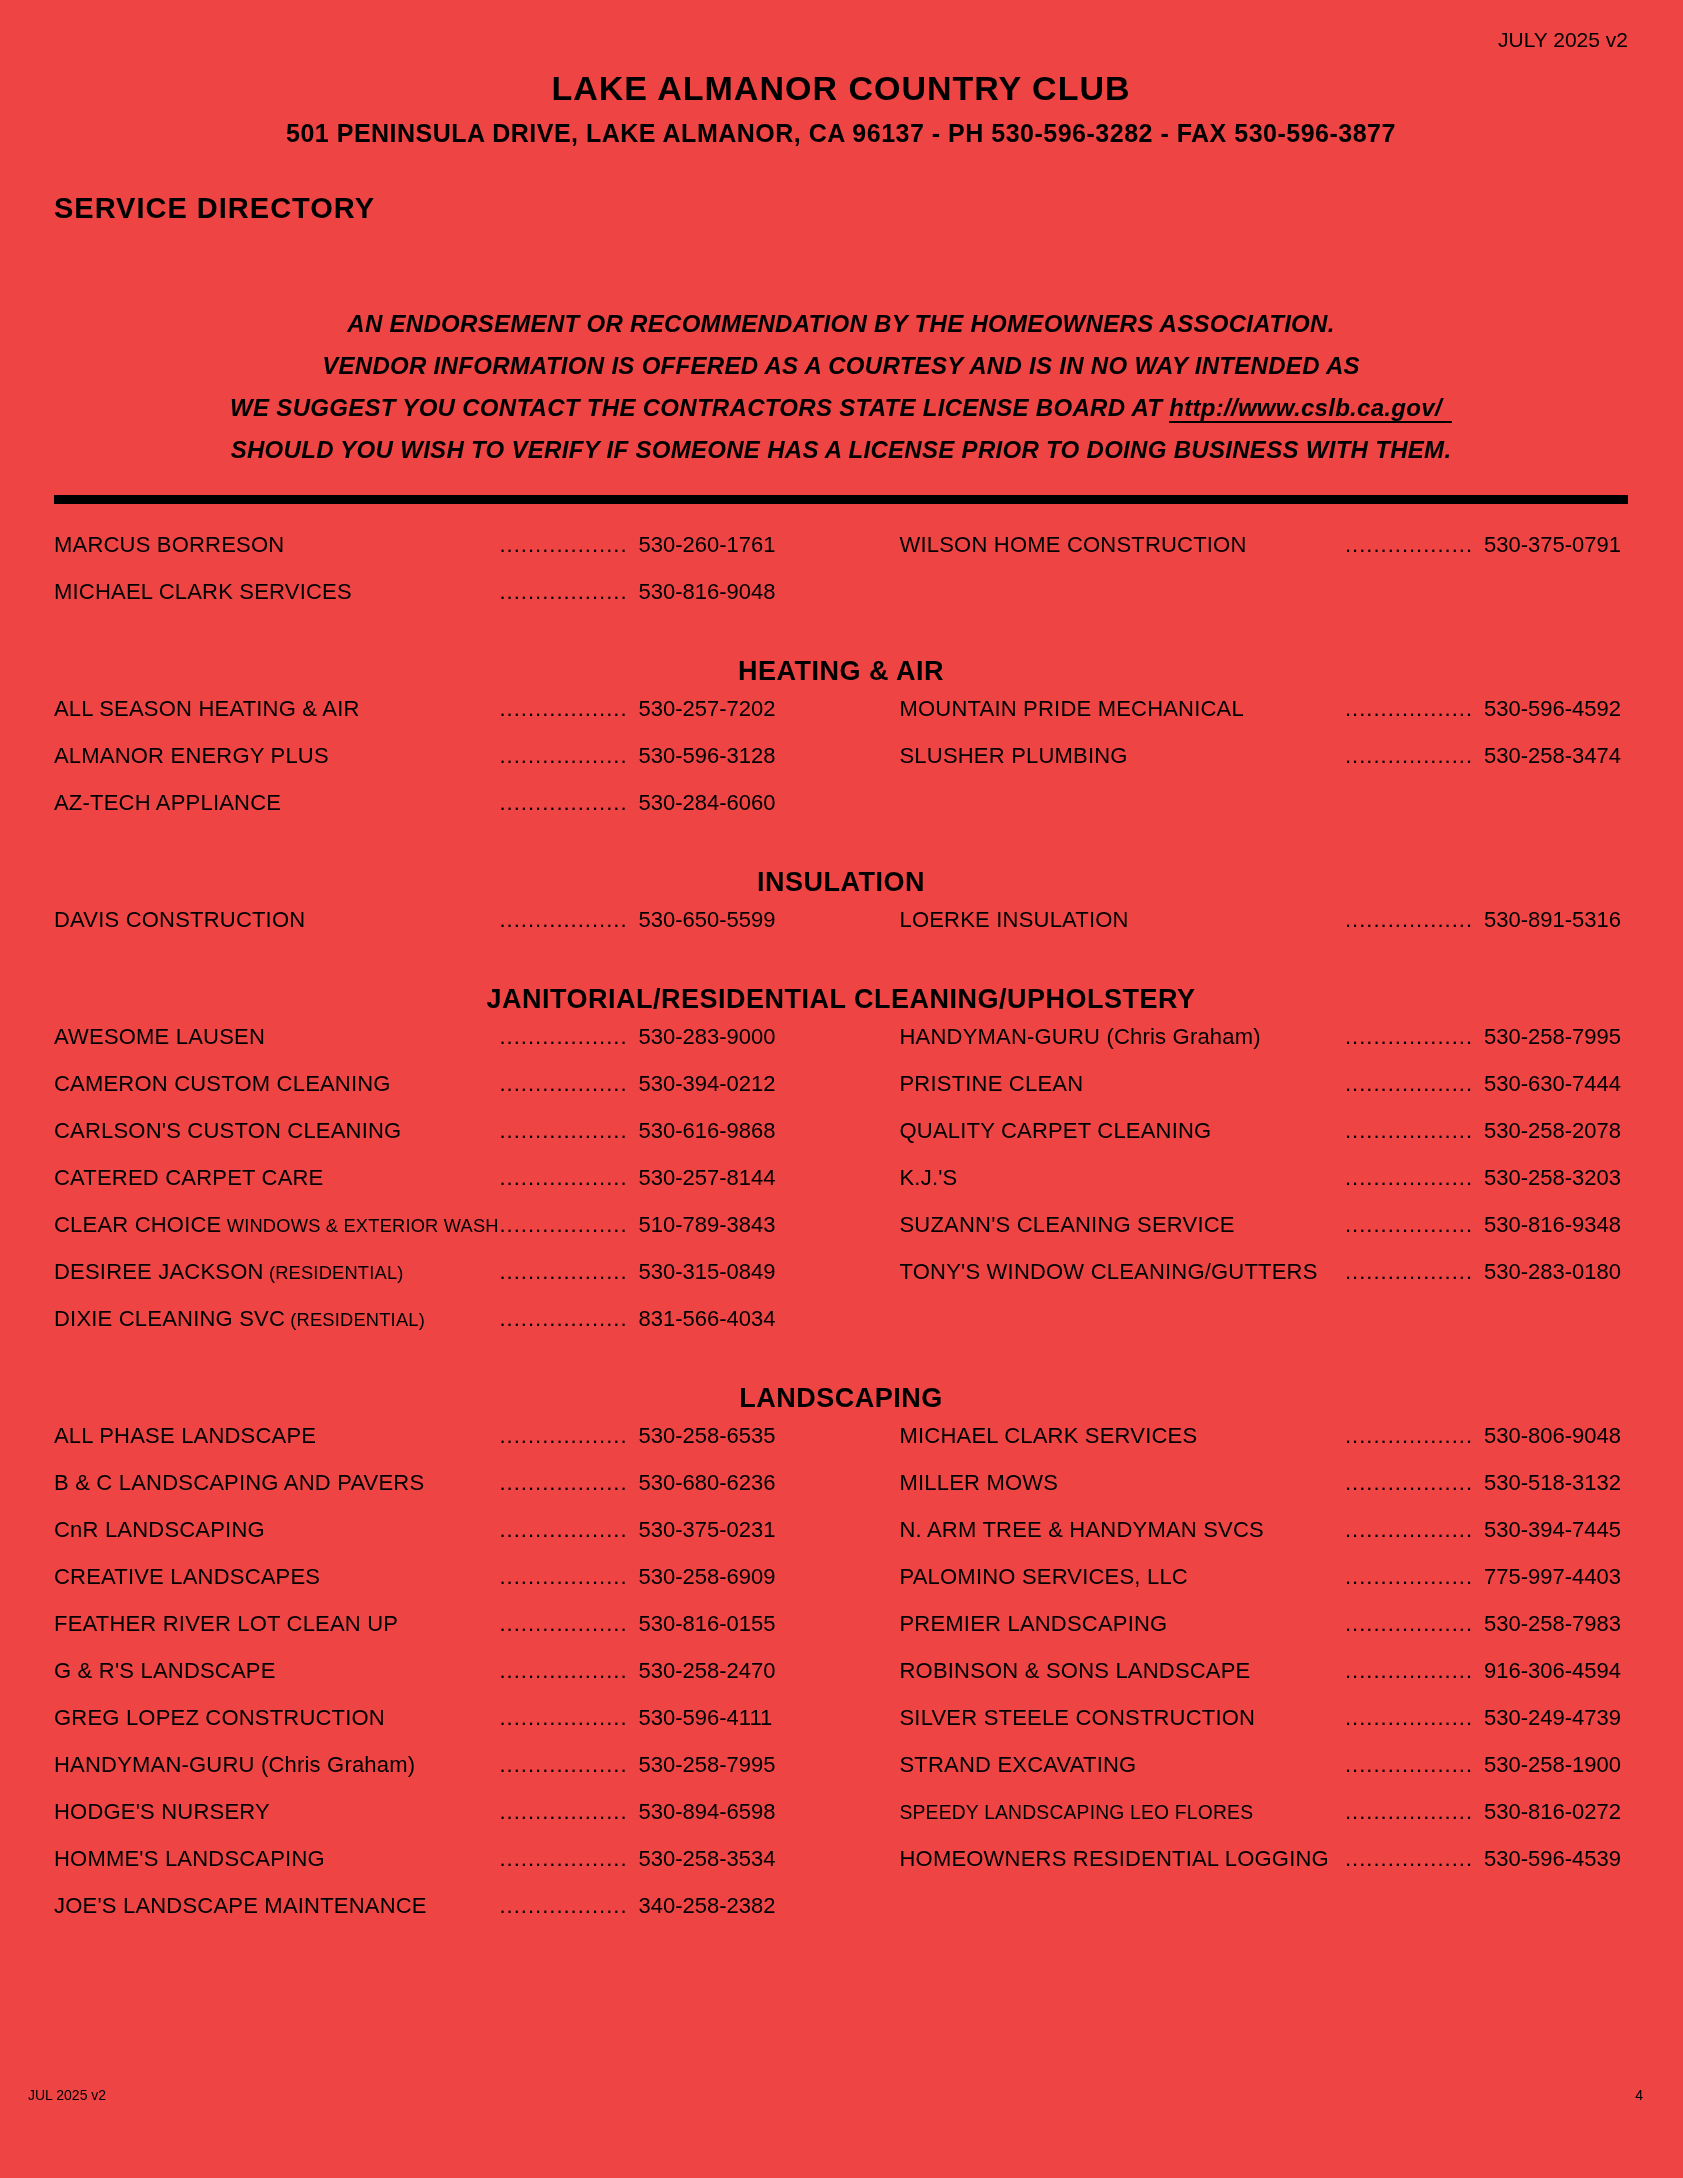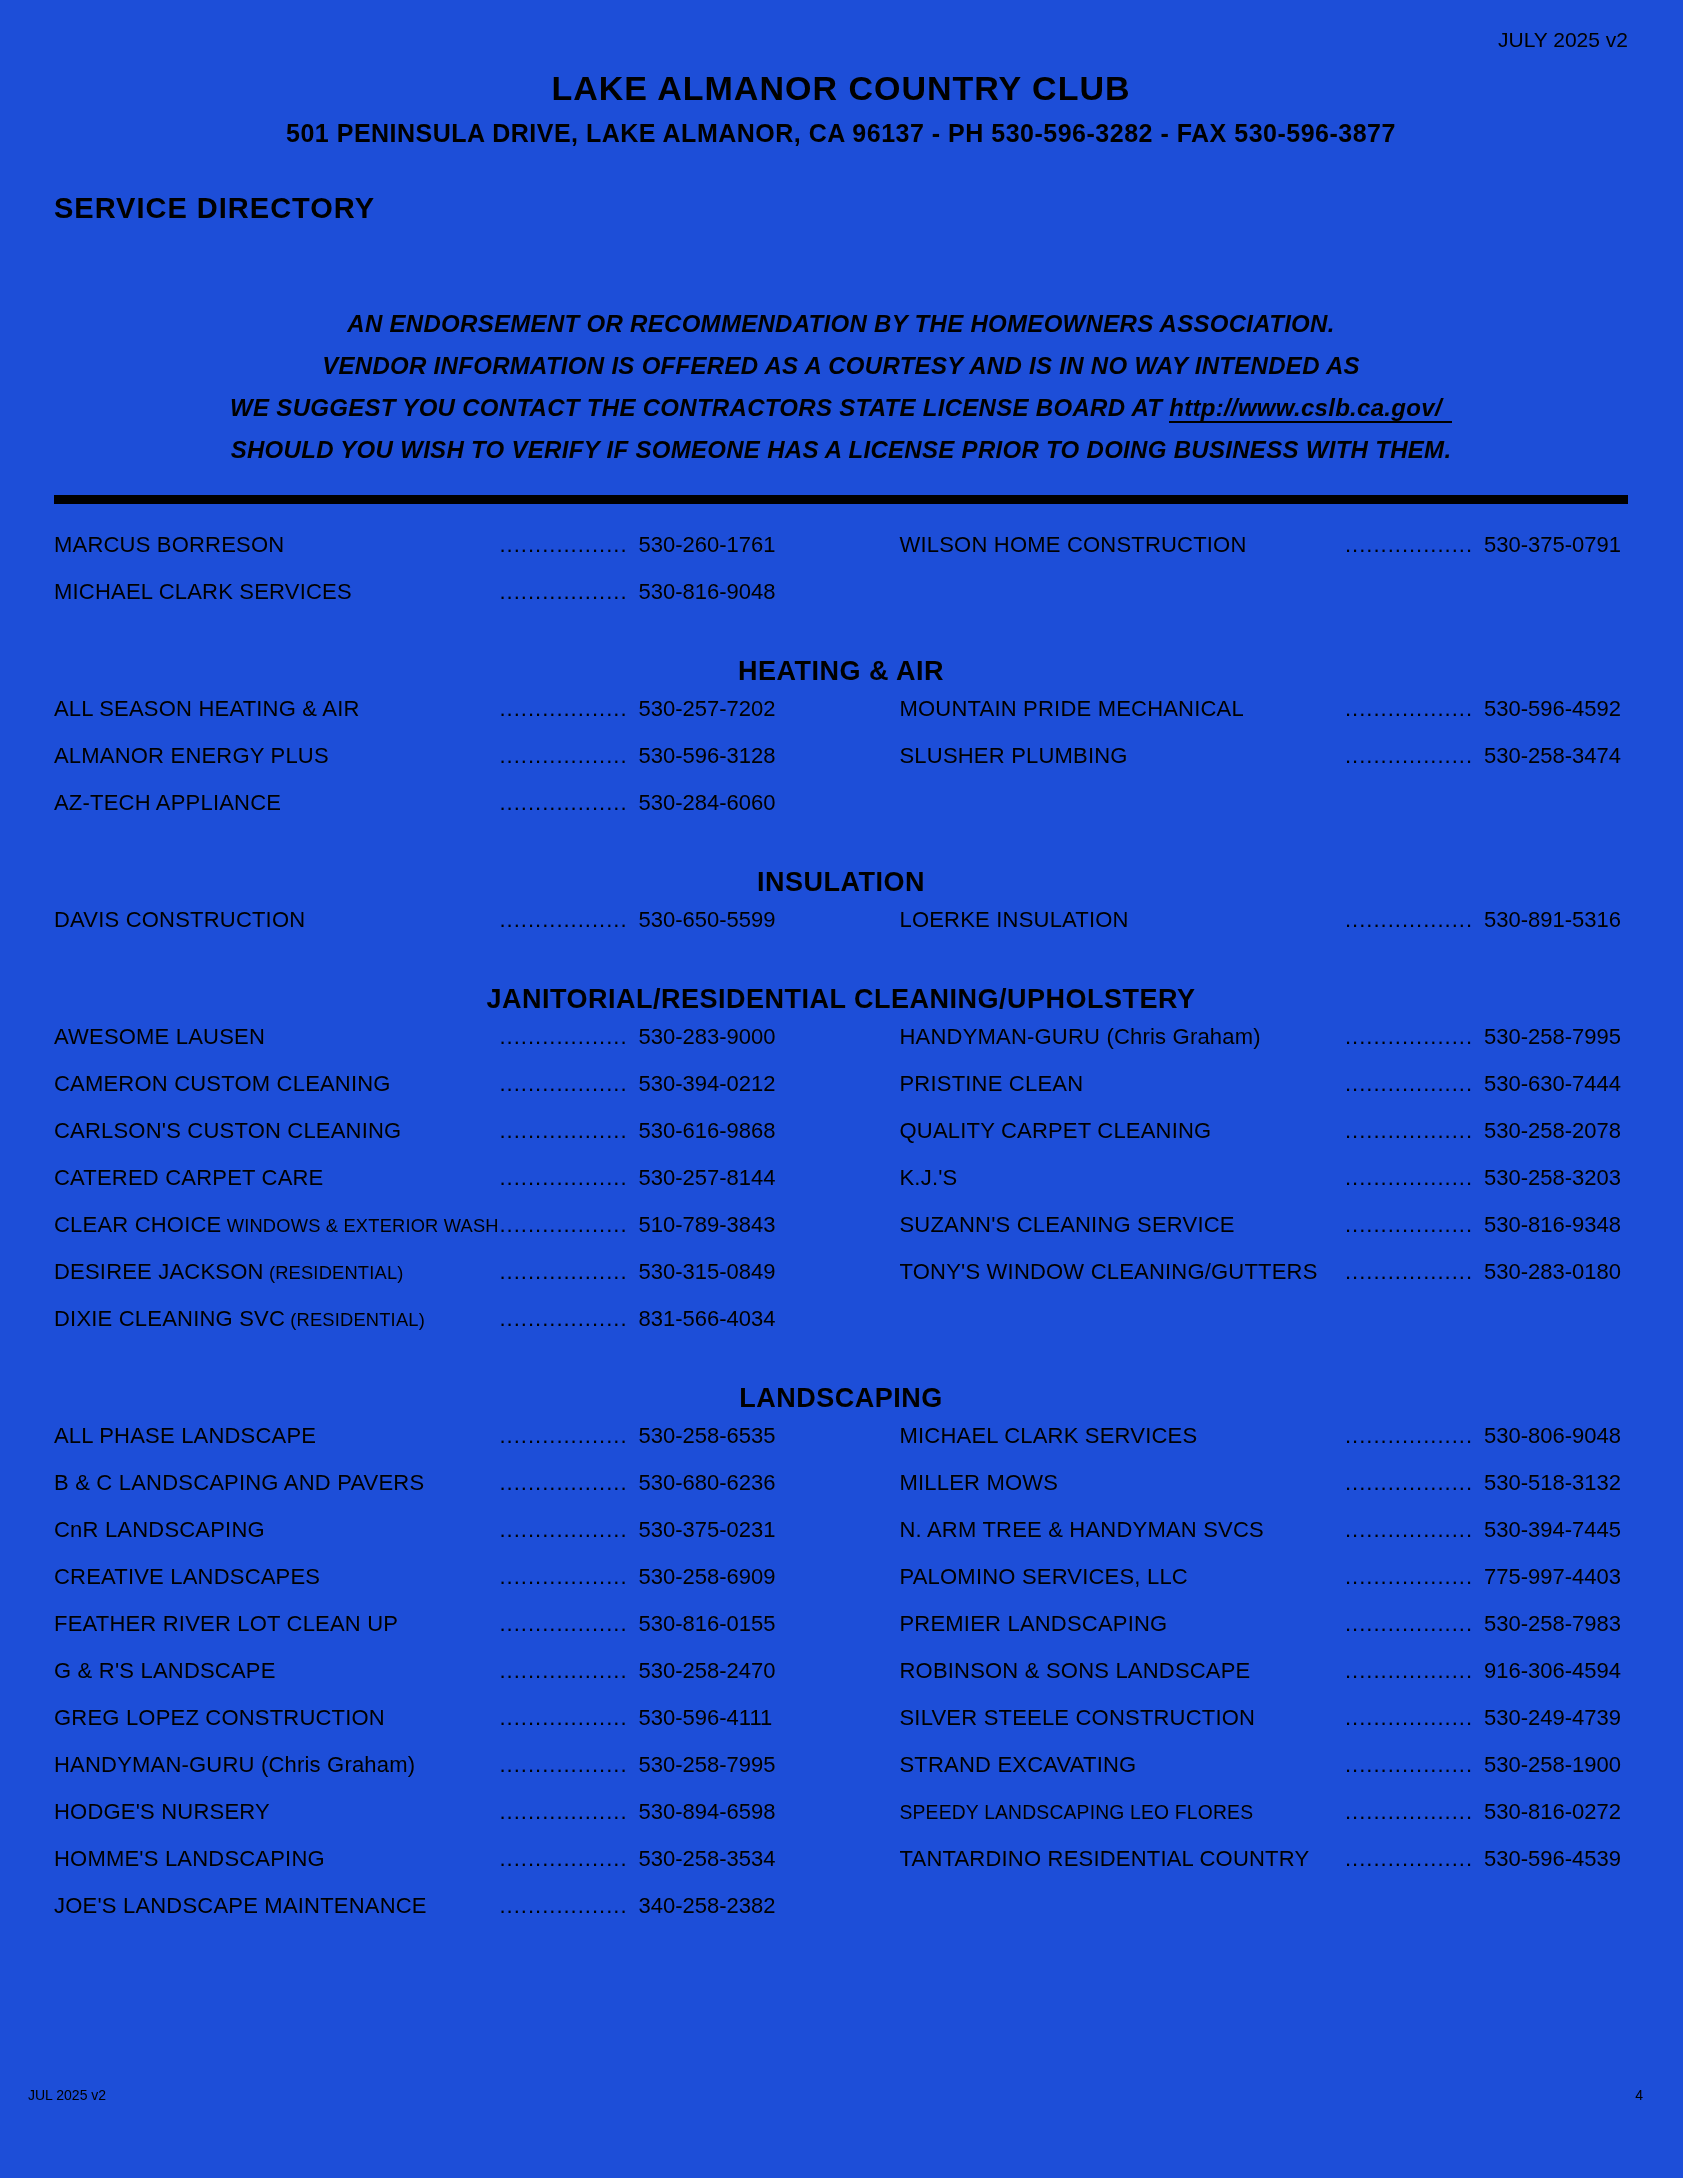--- a/index.html
+++ b/index.html
@@ -6,21 +6,21 @@
   html, body { background: #ffffff; }
   body {
     font-family: "Liberation Sans", "DejaVu Sans", sans-serif;
     color: #000000;
     width: 1683px;
   }
   .page {
     position: relative;
     width: 1683px;
     height: 2178px;
-    background: #1d4ed8;
+    background: #ef4444;
     padding: 28px 55px 0 54px;
     overflow: hidden;
   }
   .version-line {
     text-align: right;
     font-size: 21px;
     line-height: 24px;
     padding-right: 0px;
   }
   .doc-title {
@@ -434,21 +434,21 @@
               <span class="dots">.....................................................</span>
               <span class="phone">530-258-1900</span>
             </div>
             <div class="entry">
               <span class="nm small-all">SPEEDY LANDSCAPING LEO FLORES</span>
               <span class="gap"></span>
               <span class="dots">.....................................................</span>
               <span class="phone">530-816-0272</span>
             </div>
             <div class="entry">
-              <span class="nm">TANTARDINO RESIDENTIAL COUNTRY</span>
+              <span class="nm">HOMEOWNERS RESIDENTIAL LOGGING</span>
               <span class="gap"></span>
               <span class="dots">.....................................................</span>
               <span class="phone">530-596-4539</span>
             </div>
           </div>
     </div>
   </div>
 </div>
 
   <div class="footer">

